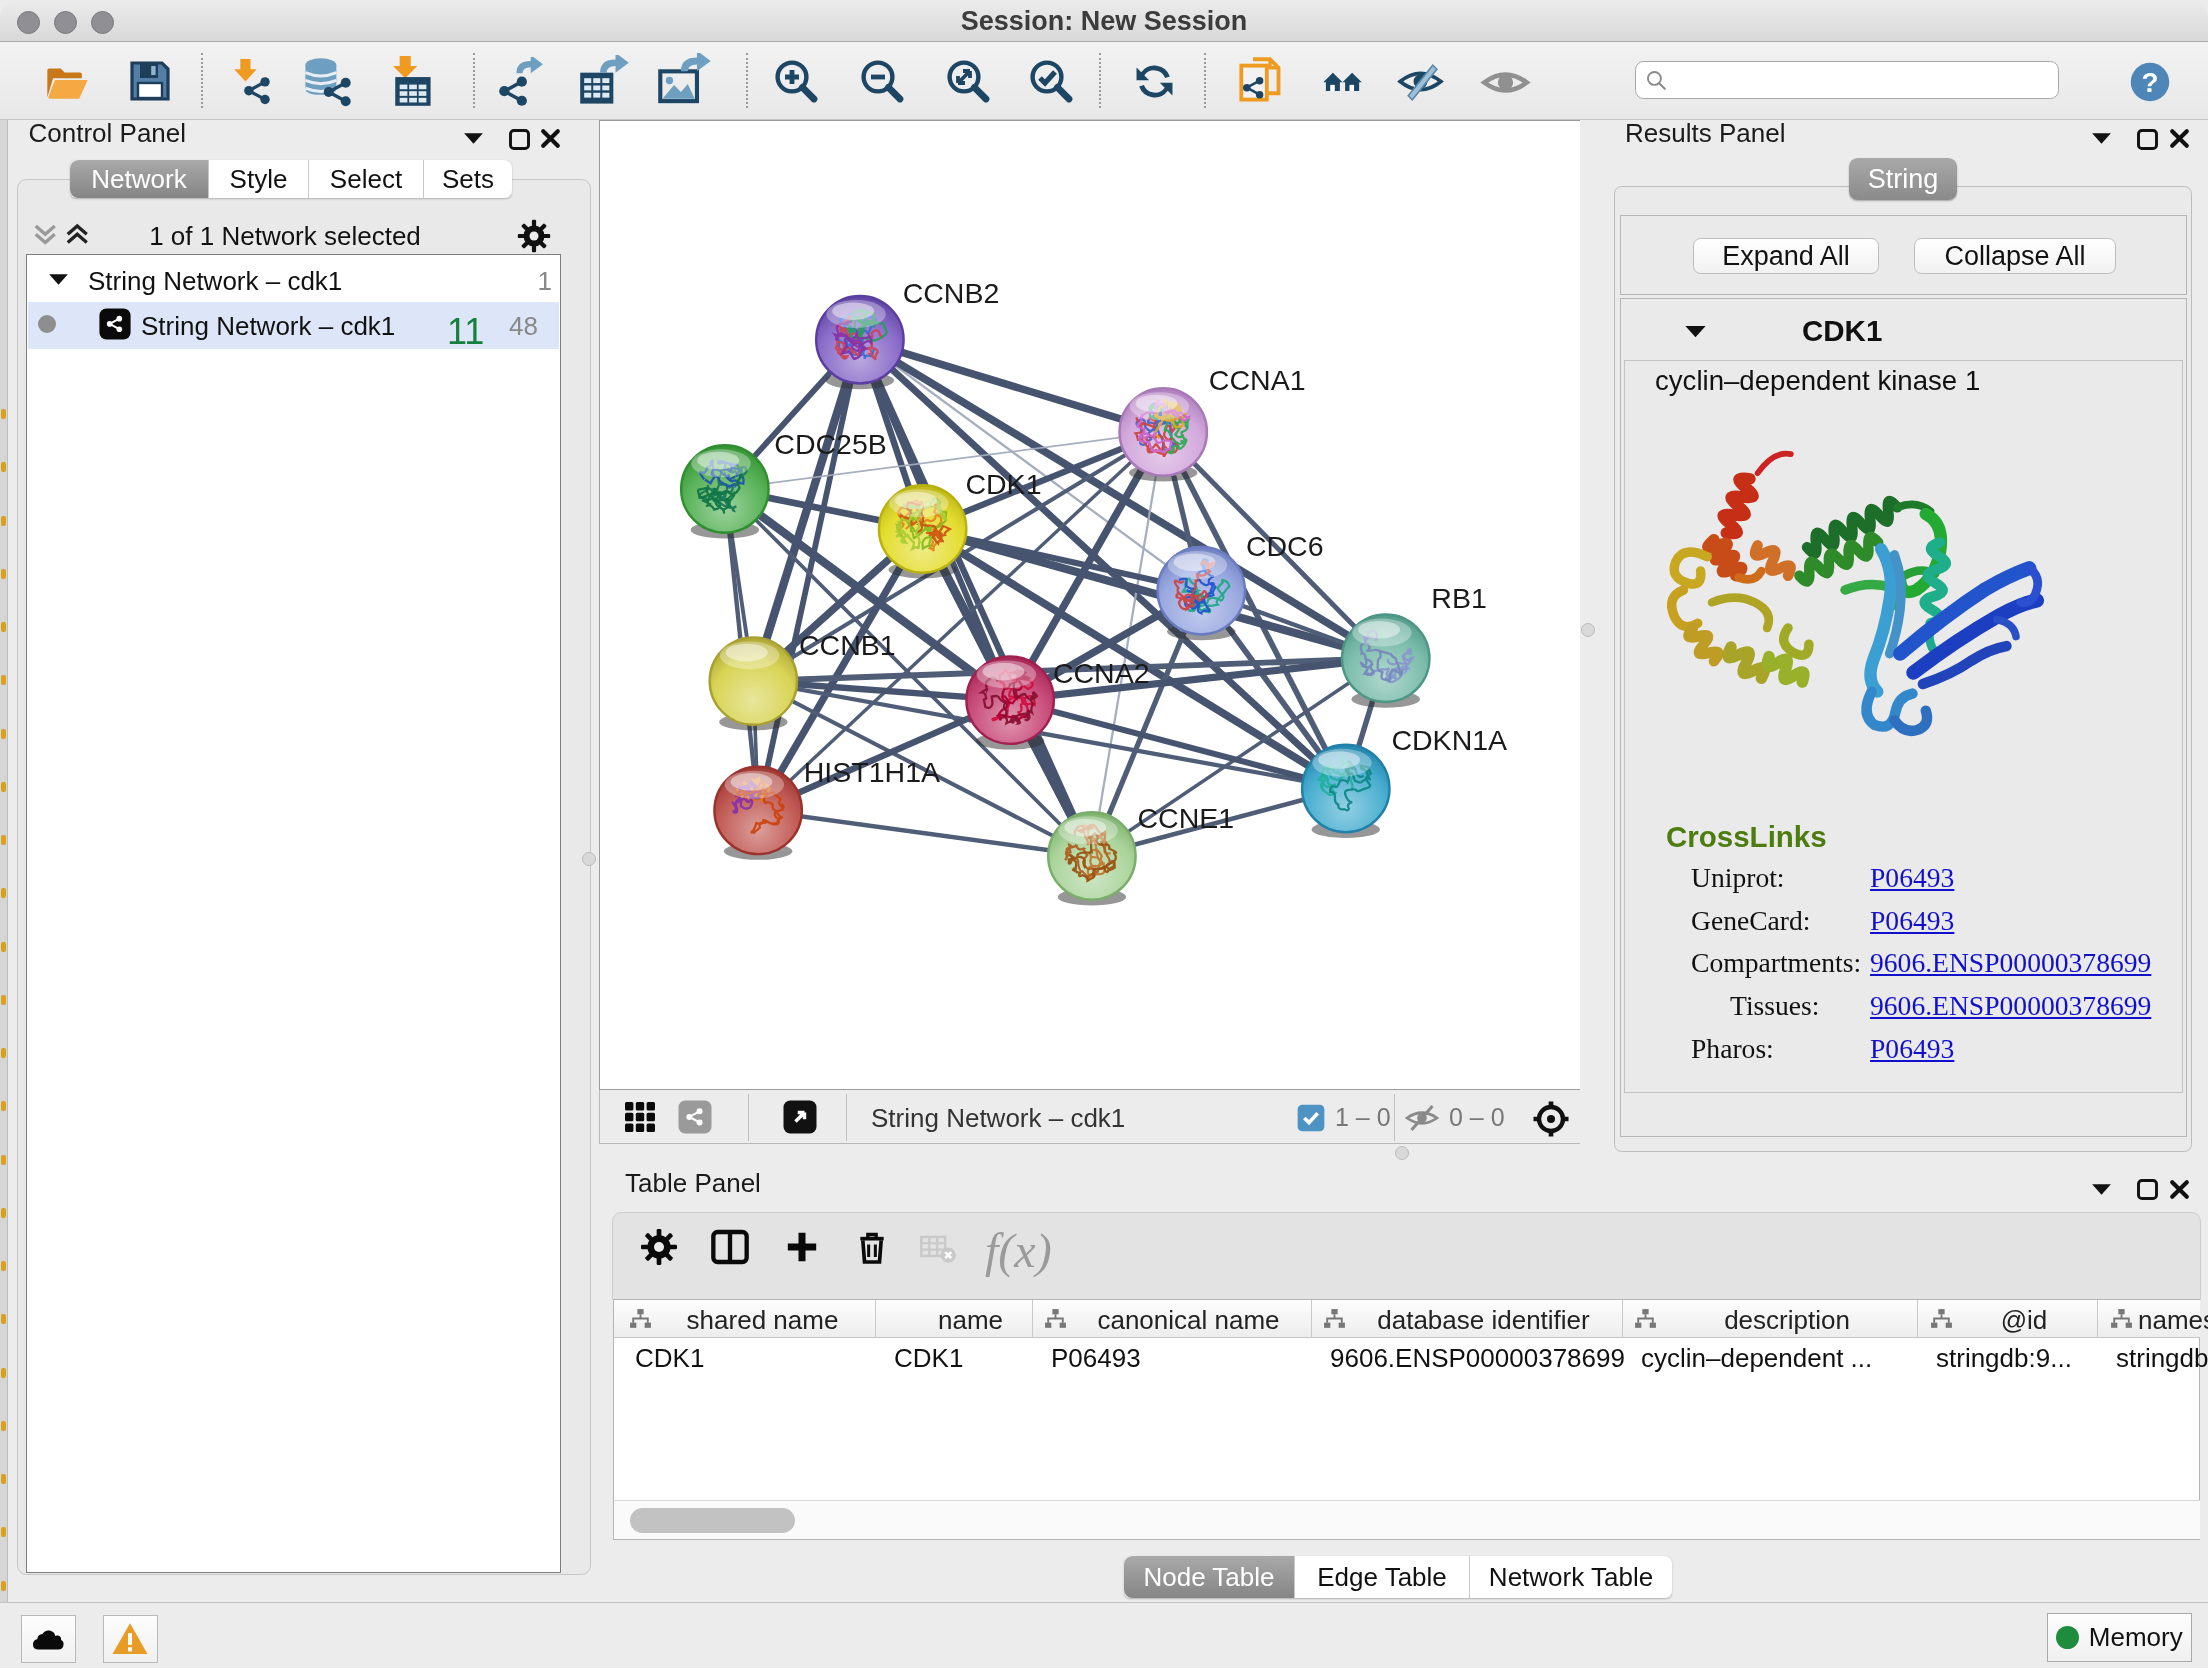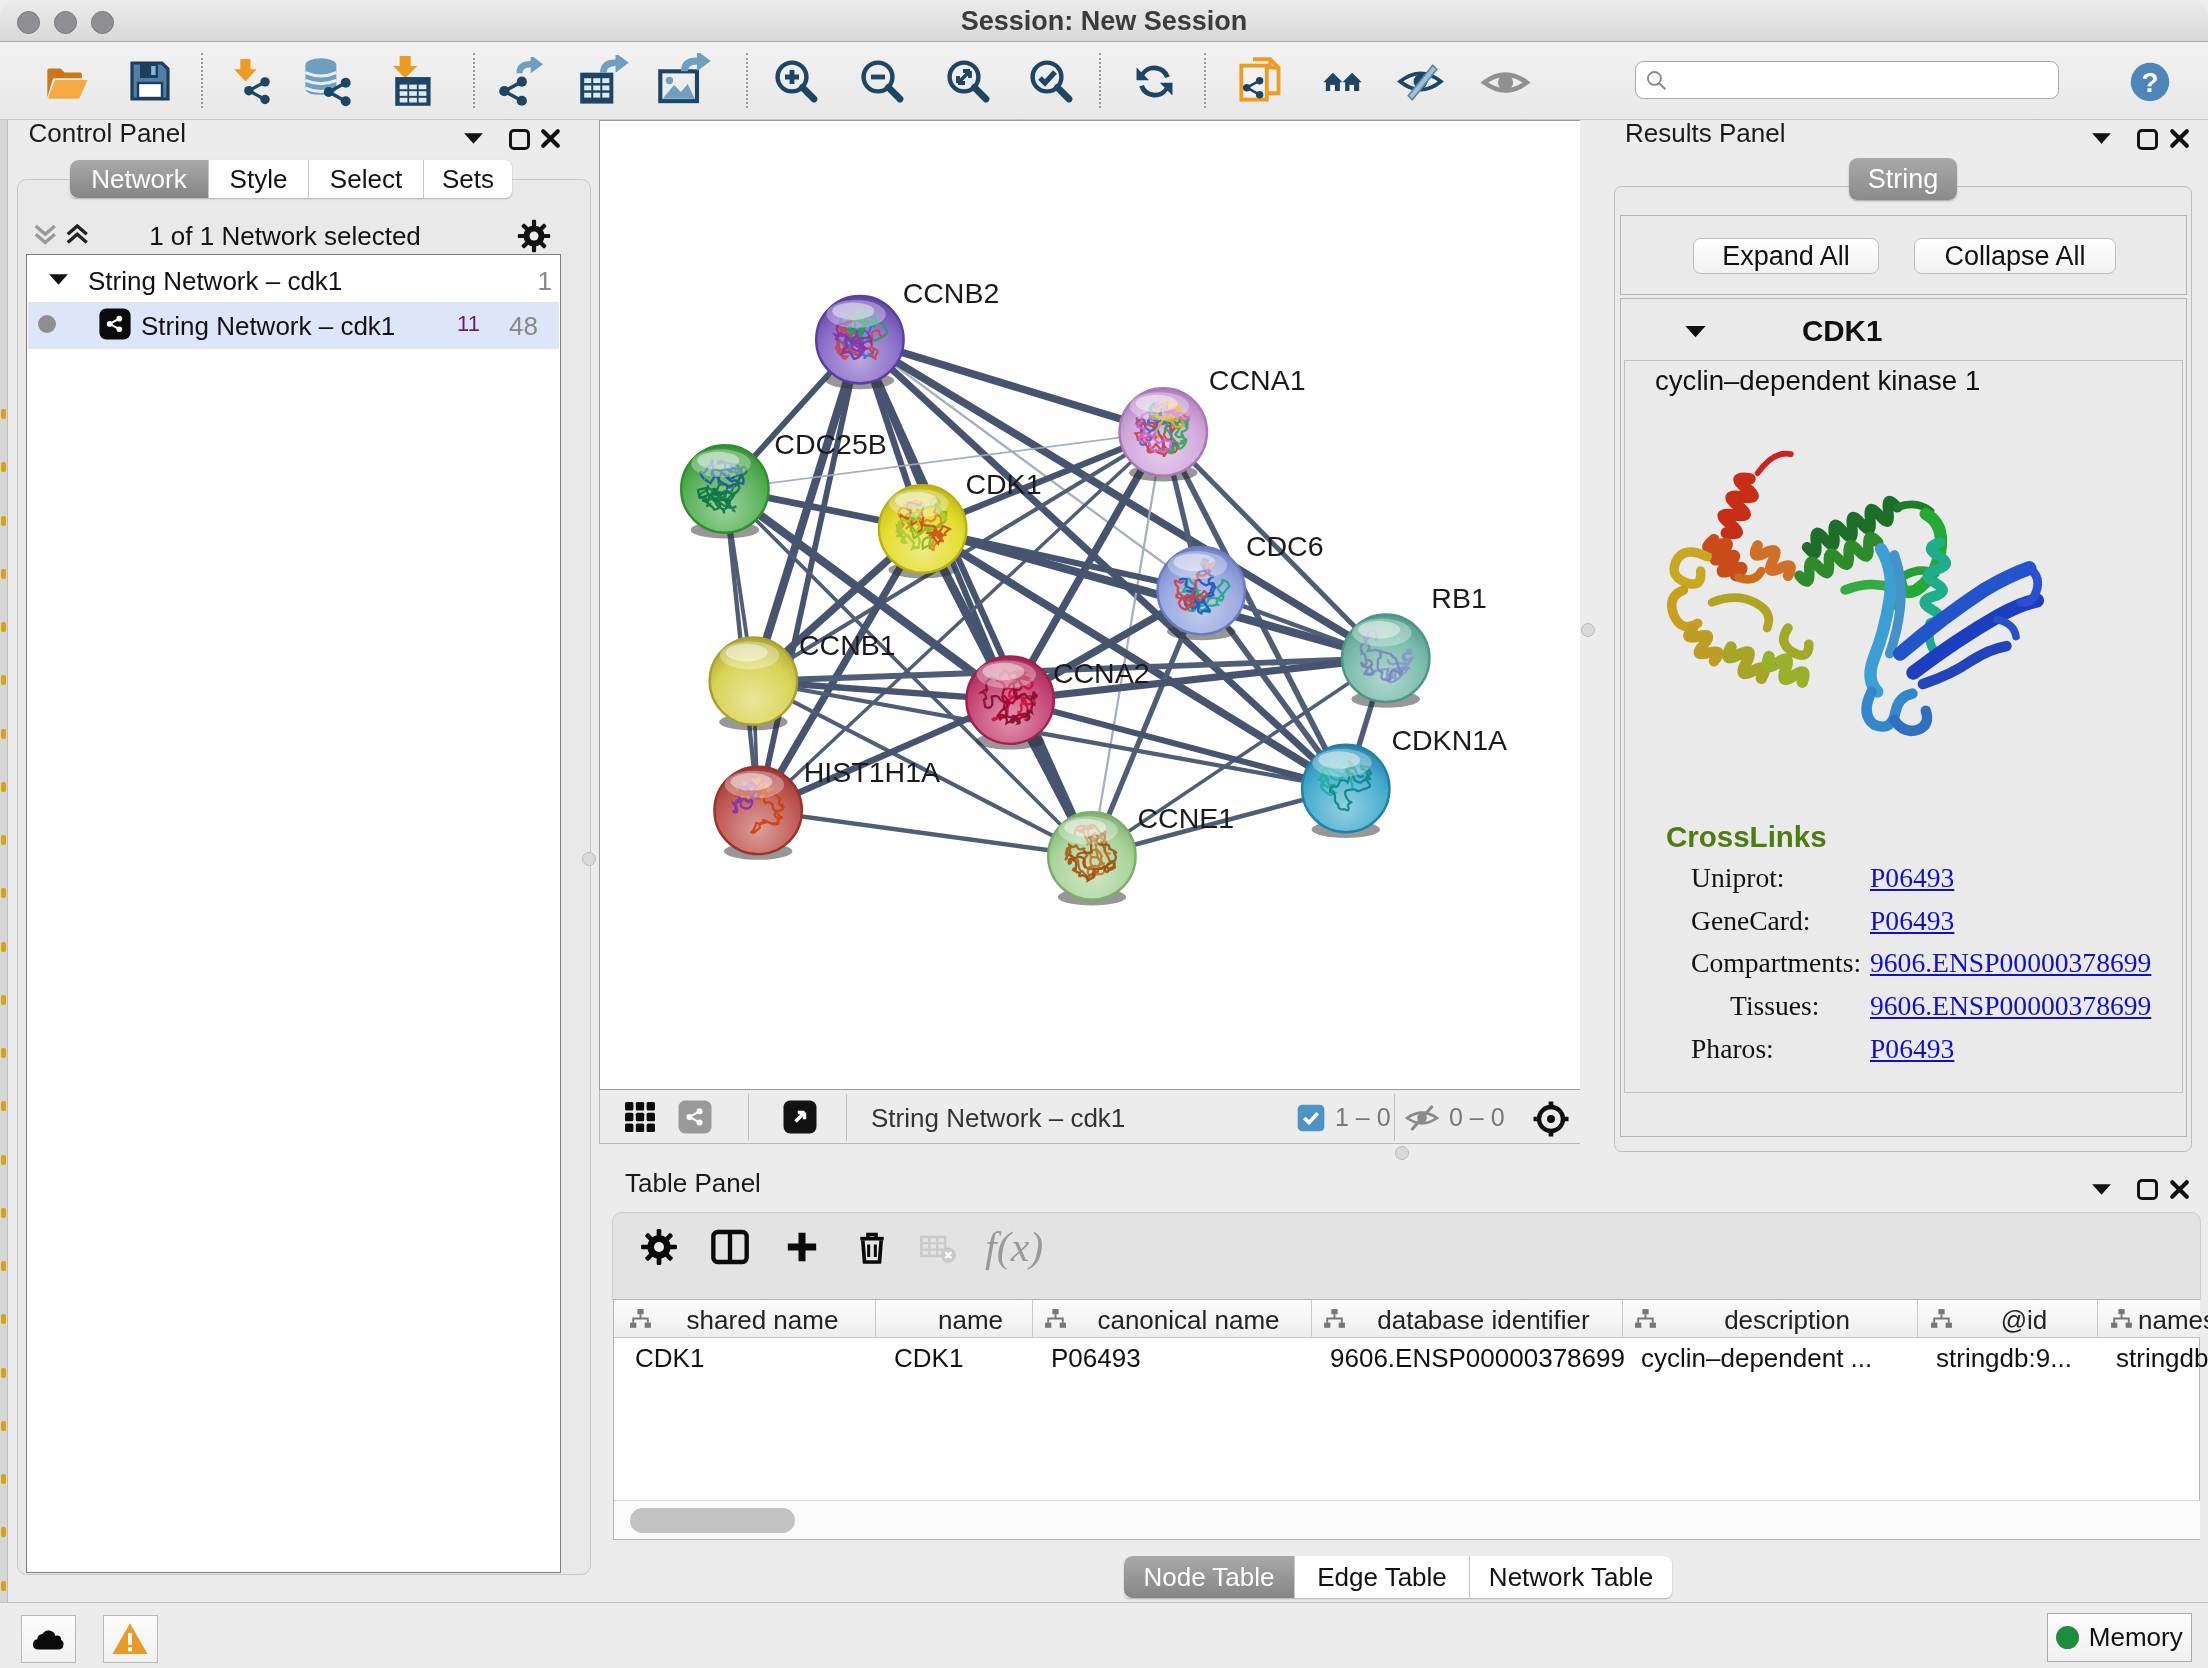--- a/index.html
+++ b/index.html
@@ -239,21 +239,21 @@
 <svg style="position:absolute;left:98px;top:307px" width="34" height="34" viewBox="0 0 24 24">
     <rect x="1" y="1" width="22" height="22" rx="5" fill="#0a0a0a"></rect>
     <g transform="translate(4.2,4.2) scale(0.62)">
       <circle cx="17.5" cy="6.5" r="3.2" fill="#ffffff"></circle>
       <circle cx="6.5" cy="12.5" r="3.2" fill="#ffffff"></circle>
       <circle cx="17.5" cy="18.5" r="3.2" fill="#ffffff"></circle>
       <path d="M6.5,12.5 L17.5,6.5 M6.5,12.5 L17.5,18.5" stroke="#ffffff" stroke-width="2.2" fill="none"></path>
     </g>
   </svg>
 <div class="abs" style="left:141px;top:311px;font-size:26px;color:#111">String Network – cdk1</div>
-<div class="abs" style="left:447px;top:311px;width:43px;text-align:center;font-size:22px;color:#701a75">11</div>
+<div class="abs" style="left:447px;top:311px;width:43px;text-align:left;font-size:36px;color:#15803d">11</div>
 <div class="abs" style="left:495px;top:311px;width:43px;text-align:right;font-size:26px;color:#888">48</div>
 <div class="abs" style="left:599px;top:120px;width:982px;height:970px;background:#fff;border:1px solid #9b9b9b"></div>
 <div class="abs" style="left:600px;top:121px;width:1084px;height:968px;overflow:hidden">
 <svg width="980" height="968" viewBox="0 0 1030 1018" style="position:absolute;left:0;top:0">
 <defs>
 <radialGradient id="g_CCNB2" cx="0.50" cy="0.72" r="0.85">
 <stop offset="0" stop-color="#bba9df"></stop>
 <stop offset="0.55" stop-color="#8a6cc9"></stop>
 <stop offset="0.88" stop-color="#5a3fa0"></stop>
 <stop offset="1" stop-color="#5a3fa0"></stop>
@@ -659,21 +659,21 @@
     <path d="M9.5,6.5 L9.5,4.5 L14.5,4.5 L14.5,6.5" fill="none" stroke="#0a0a0a" stroke-width="2"></path>
     <path d="M6.5,8 L7.5,21 L16.5,21 L17.5,8" fill="none" stroke="#0a0a0a" stroke-width="2.2"></path>
     <path d="M10,10.5 L10,18 M14,10.5 L14,18" stroke="#0a0a0a" stroke-width="1.8"></path>
   </svg>
 <svg style="position:absolute;left:919px;top:1229px" width="38" height="38" viewBox="0 0 24 24">
     <rect x="1.5" y="5" width="15" height="12" fill="none" stroke="#c9c9c9" stroke-width="1.6"></rect>
     <path d="M1.5,9 L16.5,9 M1.5,13 L16.5,13 M6.5,5 L6.5,17 M11.5,5 L11.5,17" stroke="#c9c9c9" stroke-width="1.4"></path>
     <circle cx="18.5" cy="16.5" r="4.8" fill="#c9c9c9"></circle>
     <path d="M16.6,14.6 L20.4,18.4 M20.4,14.6 L16.6,18.4" stroke="#fff" stroke-width="1.6"></path>
   </svg>
-<div class="abs" style="left:985px;top:1223px;font-family:'Liberation Serif',serif;font-style:italic;font-size:42px;color:#9a9a9a">f(x)</div>
+<div class="abs" style="left:985px;top:1223px;font-family:'Liberation Serif',serif;font-style:italic;font-size:48px;color:#9a9a9a">f(x)</div>
 <div class="abs" style="left:613px;top:1299px;width:1587px;height:241px;background:#fff;border:1px solid #b5b5b5"></div>
 <div class="abs" style="left:614px;top:1300px;width:1586px;height:38px;background:linear-gradient(#fdfdfd,#ededed);border-bottom:1px solid #c6c6c6"></div>
 <svg style="position:absolute;left:628px;top:1307px" width="25" height="25" viewBox="0 0 24 24">
     <rect x="9" y="2" width="6" height="5" fill="#777"></rect>
     <rect x="2" y="15" width="6" height="5" fill="#777"></rect>
     <rect x="16" y="15" width="6" height="5" fill="#777"></rect>
     <path d="M12,7 L12,11 M5,15 L5,11 L19,11 L19,15" stroke="#777" stroke-width="1.8" fill="none"></path>
   </svg>
 <div class="abs" style="left:654px;top:1305px;width:217px;text-align:center;font-size:26px;color:#222">shared name</div>
 <div class="abs" style="left:875px;top:1300px;height:38px;border-left:1px solid #c9c9c9"></div>

